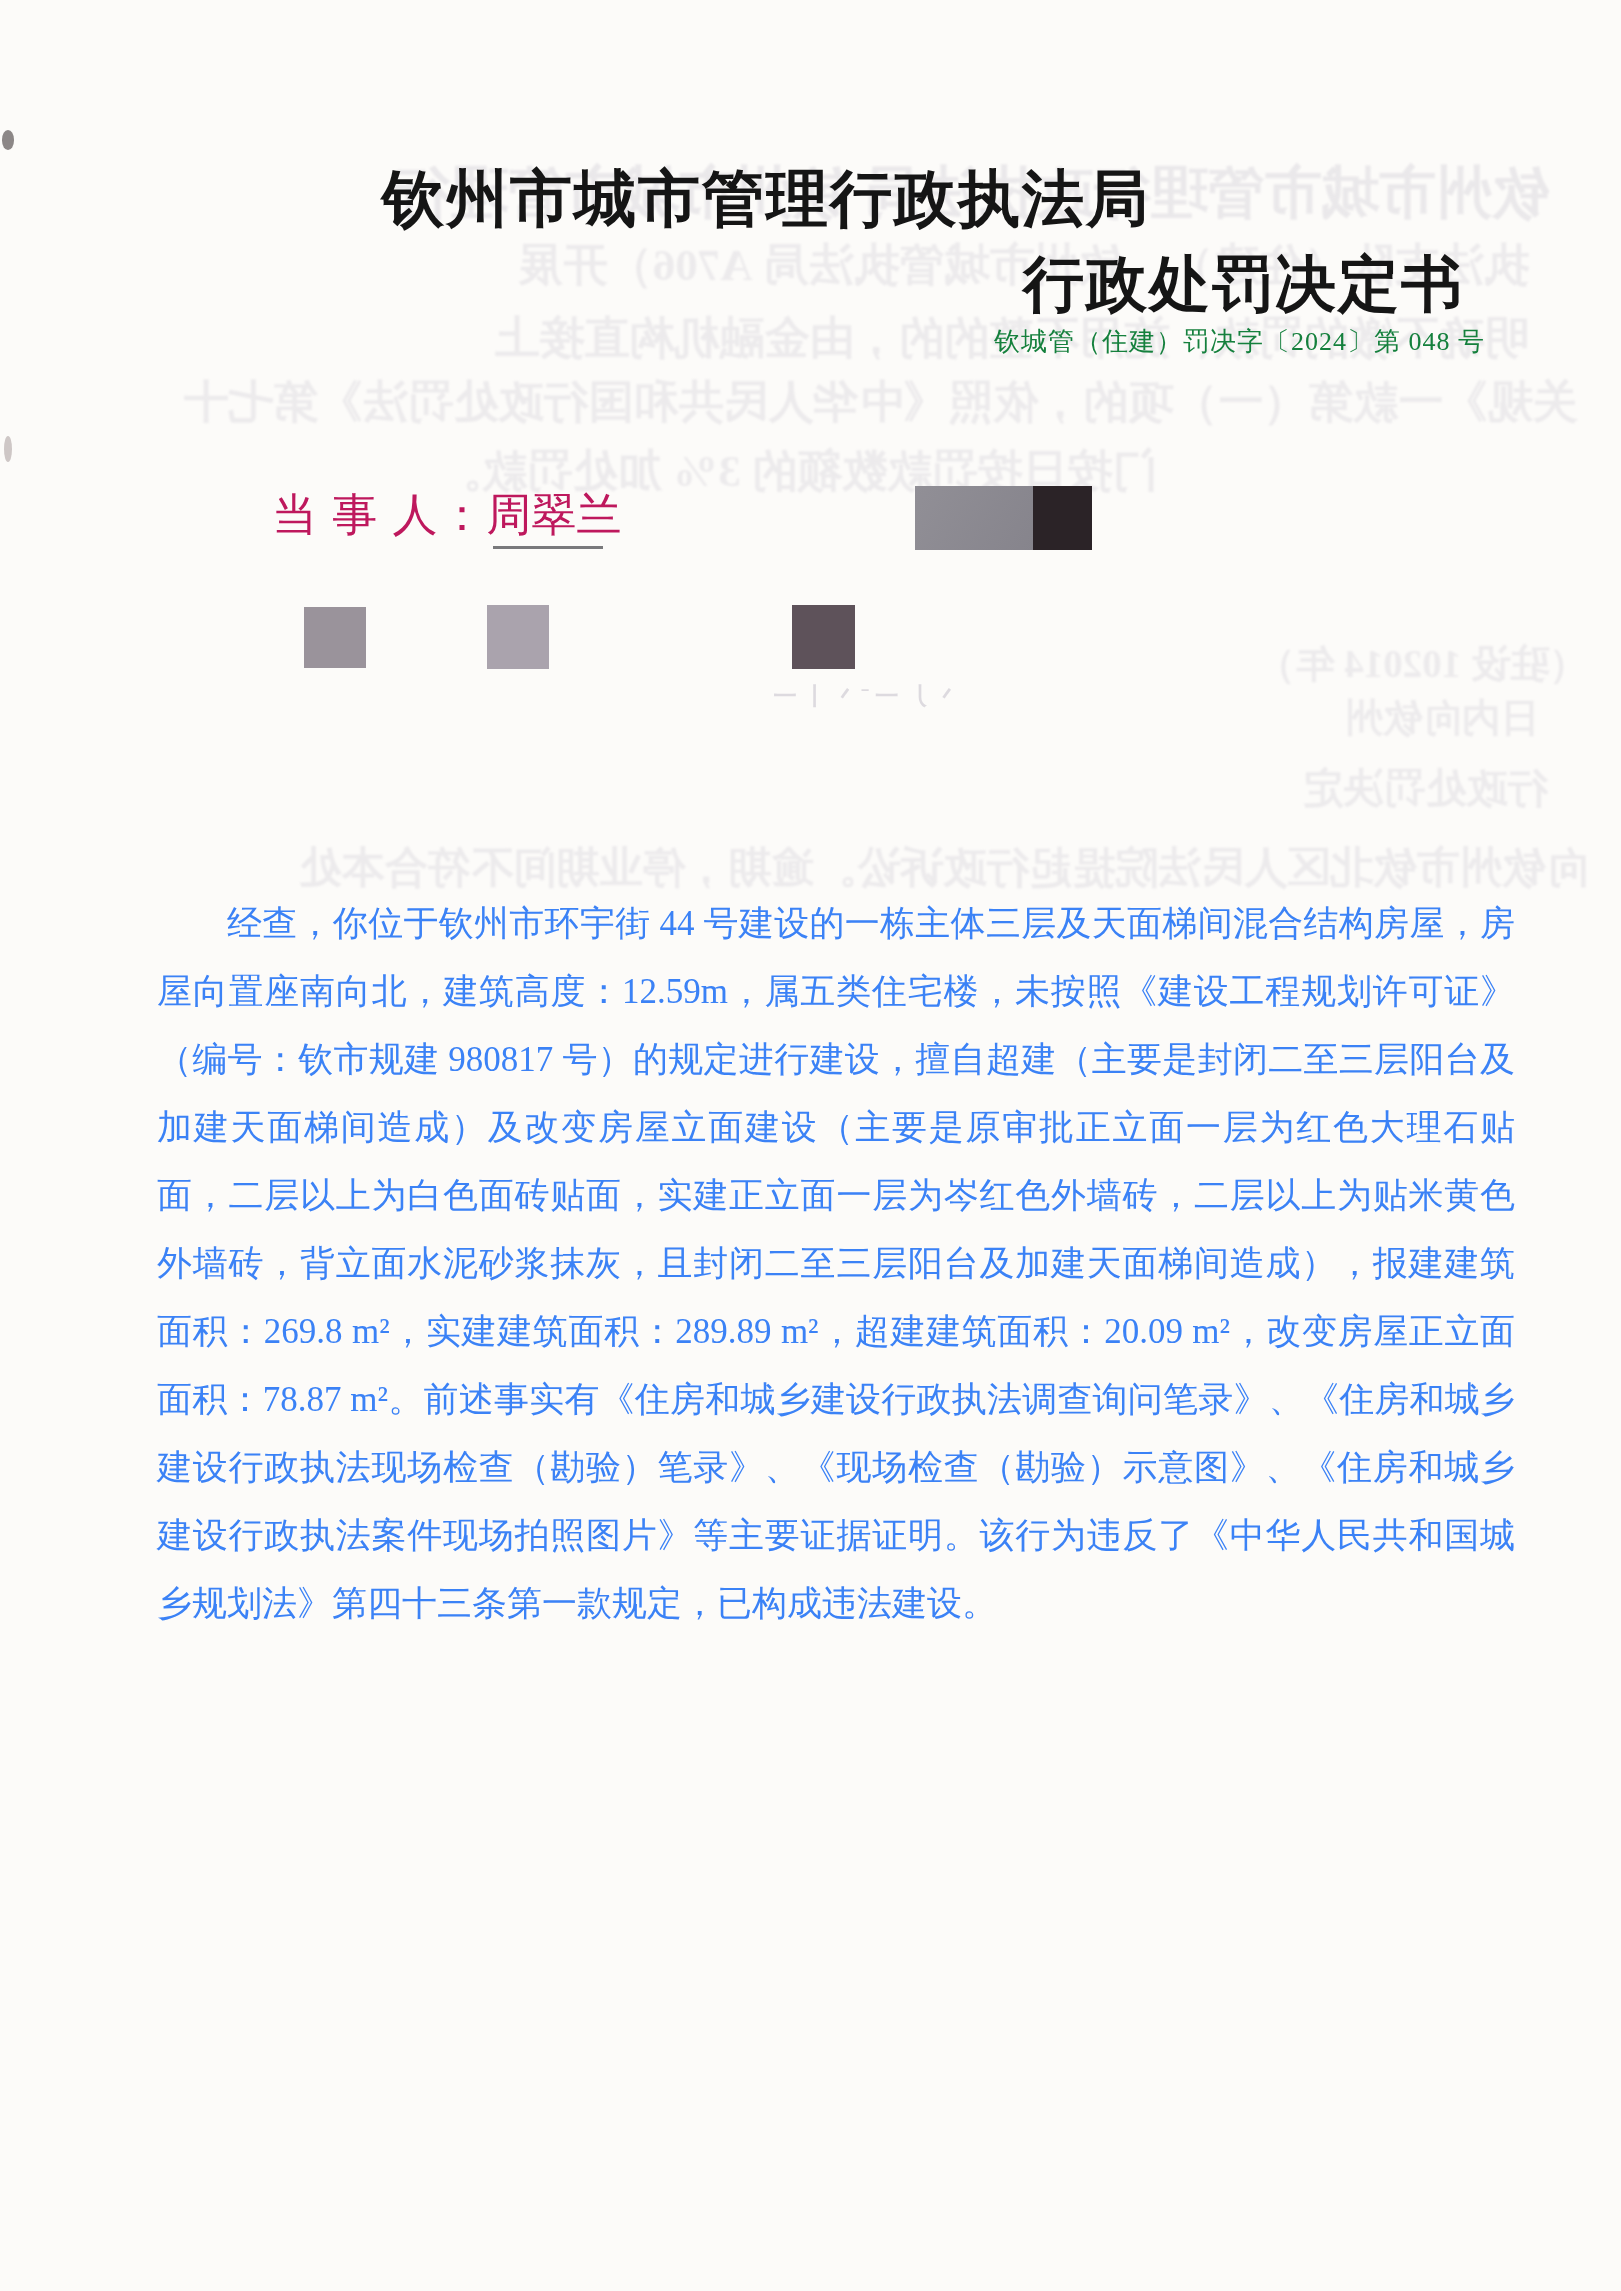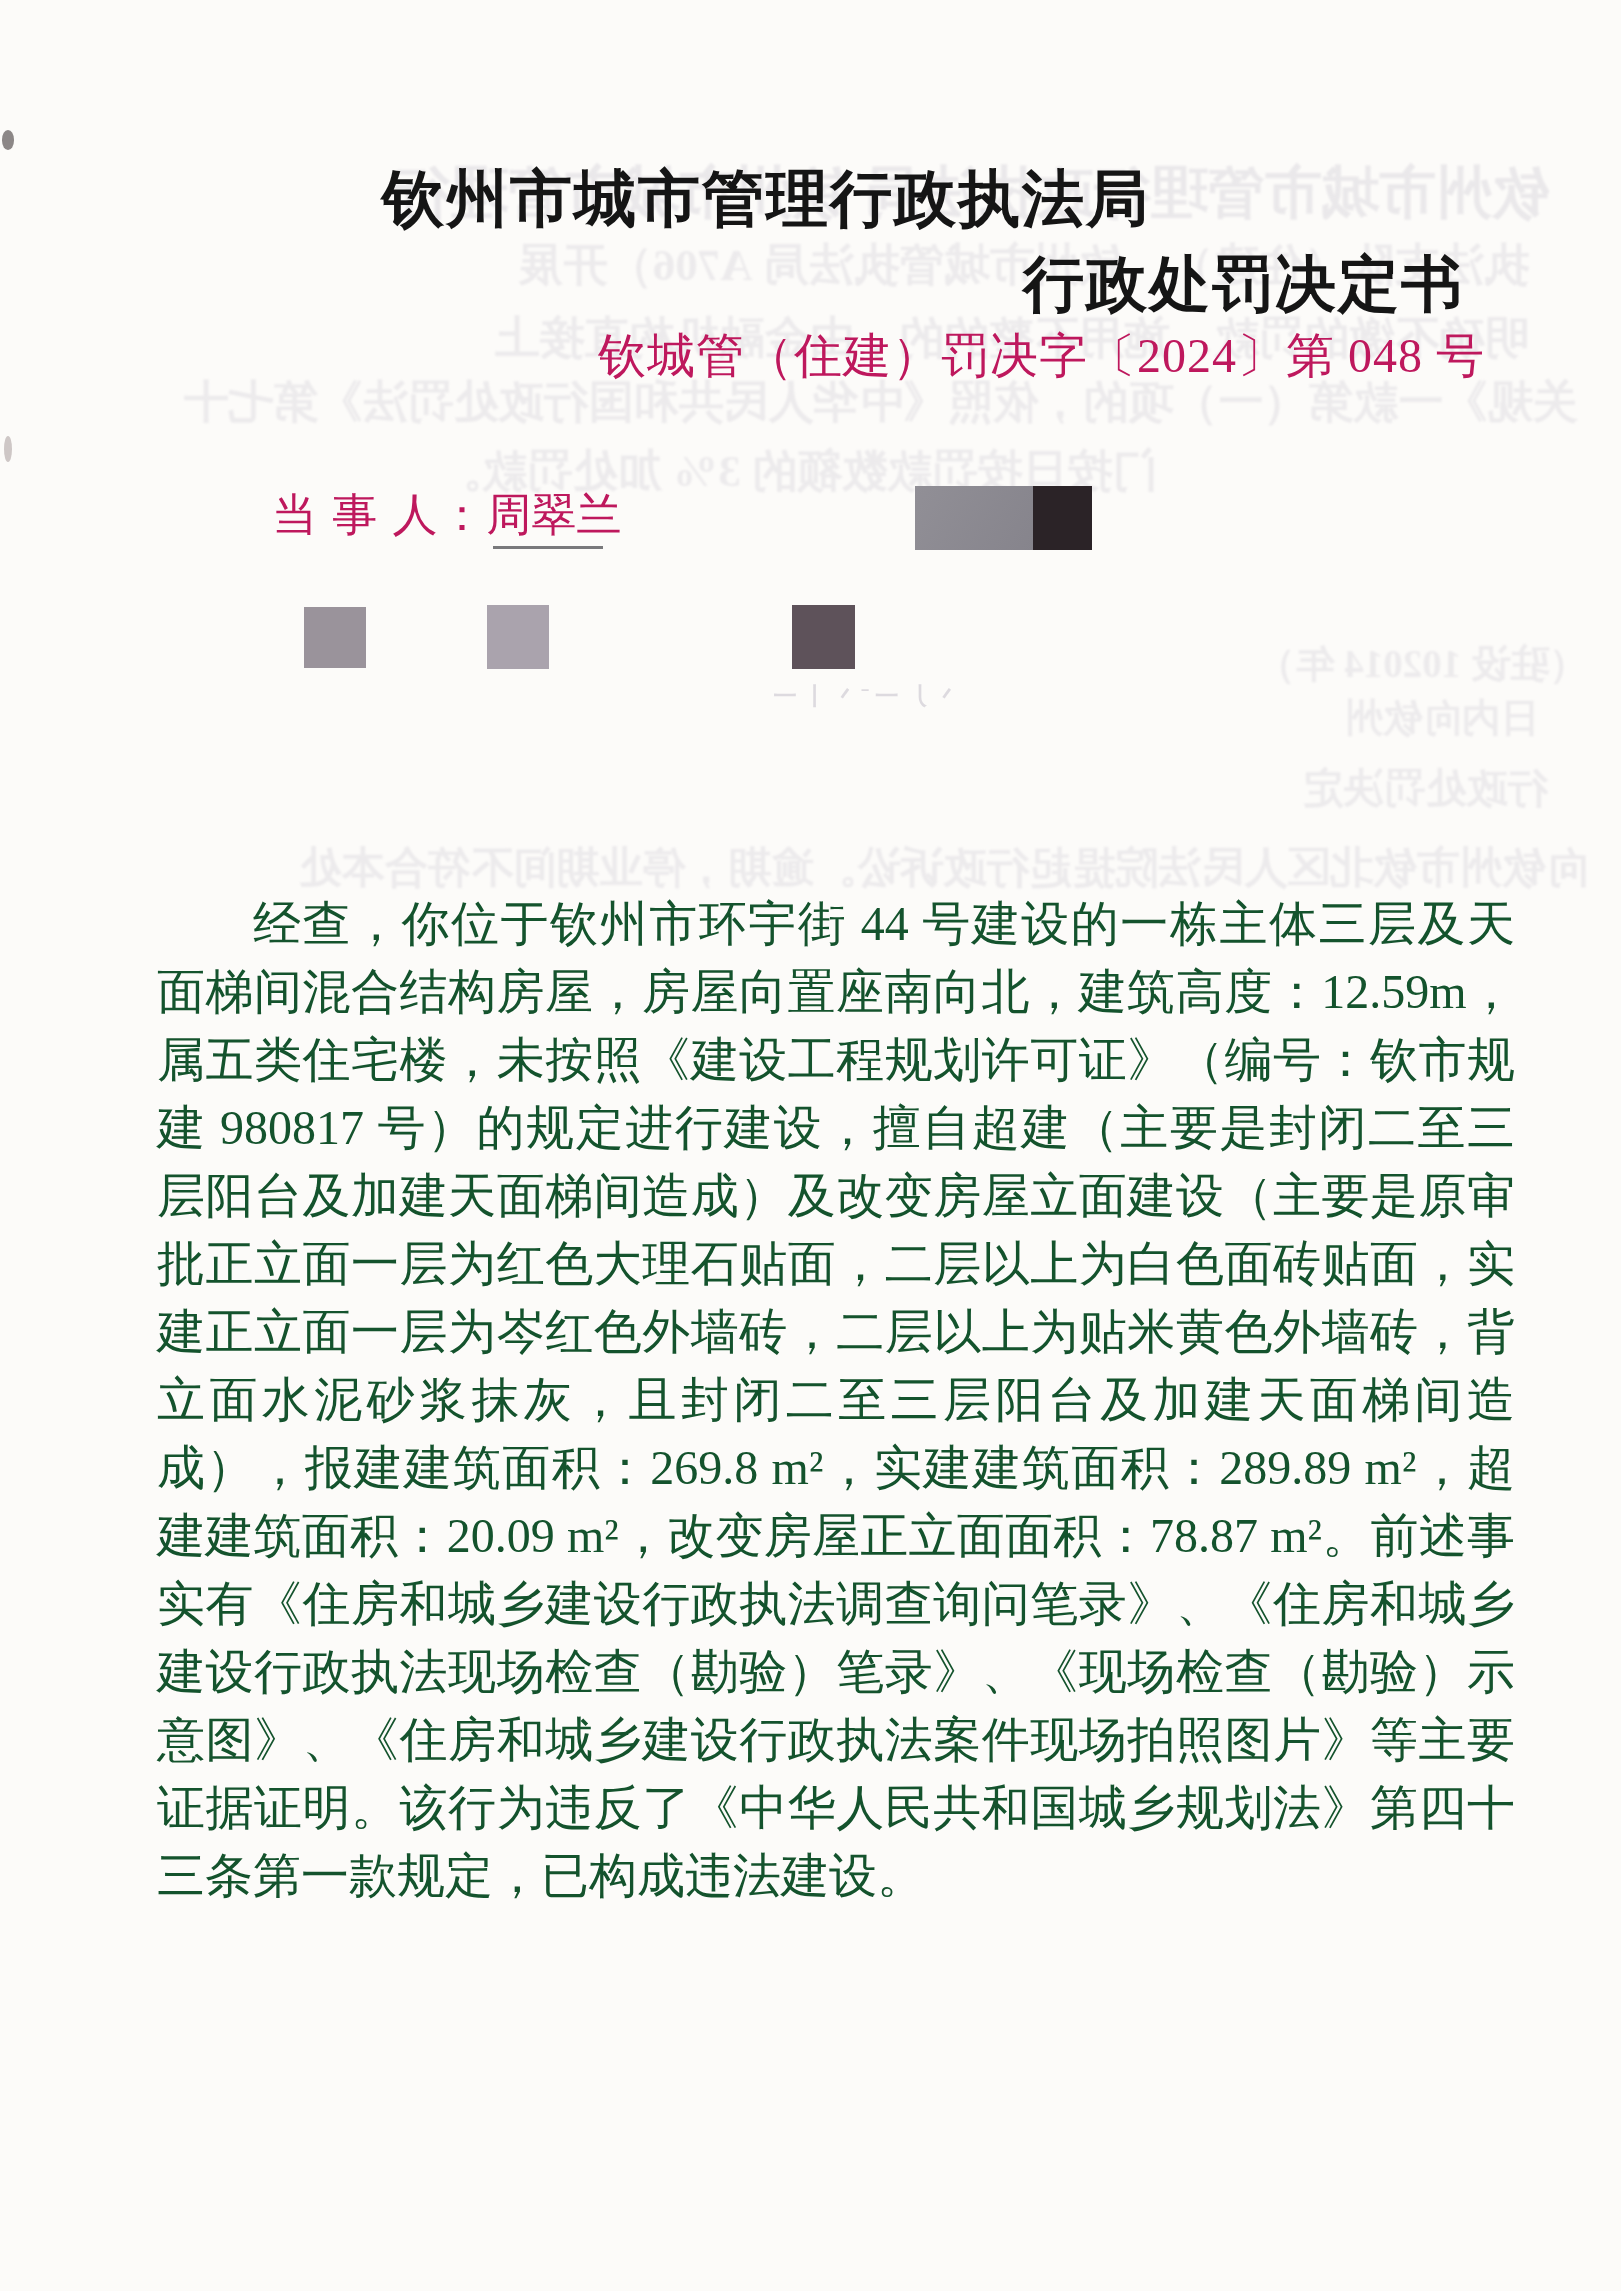--- a/index.html
+++ b/index.html
@@ -42,39 +42,39 @@
   .title{
     position:absolute;left:0;width:1464px;text-align:center;
     padding-left:68px;box-sizing:border-box;
     font-family:"Liberation Sans","DejaVu Sans",sans-serif;
     font-weight:700;color:#151515;letter-spacing:2px;white-space:nowrap;
   }
   .title1{top:157px;font-size:62px;}
   .title2{top:244px;font-size:61px;text-align:right;}
   .docnum{
     position:absolute;right:136px;top:324px;
-    font-size:48px;letter-spacing:1px;color:#be185d;white-space:nowrap;
+    font-size:26px;letter-spacing:1px;color:#15803d;white-space:nowrap;
   }
   
   .party{position:absolute;left:272px;top:485px;font-size:45px;color:#be185d;white-space:nowrap;}
   .party .lbl{letter-spacing:2px;}
   .name-underline{position:absolute;left:493px;top:546px;width:110px;height:2.9px;background:#4d4d52;opacity:.75;}
   
   .redact-name{position:absolute;left:915px;top:486px;width:177px;height:64px;display:flex;}
   .redact-name .part-gray{width:119px;height:100%;background:linear-gradient(120deg,#918f96,#86848c);}
   .redact-name .part-dark{width:59px;height:100%;background:#2b2327;}
   .rbox{position:absolute;}
   .rbox-a{left:304px;top:607px;width:62px;height:61px;background:#9a939b;}
   .rbox-b{left:487px;top:605px;width:62px;height:64px;background:#aaa3ad;}
   .rbox-c{left:792px;top:605px;width:63px;height:64px;background:#5e525a;}
   
   .body-text{
     position:absolute;left:157px;top:890px;width:1358px;
-    font-size:48px;line-height:68px;text-align:justify;
-    color:#14532d;
+    font-size:35px;line-height:68px;text-align:justify;
+    color:#3b82f6;
   }
   .body-text p{margin:0;text-indent:2em;}
   .bold-seg{font-weight:bold;}
 </style>
 </head>
 <body>
 
 <div class="page">
 
   <div class="ghost g0">钦州市城市管理行政执法局 钦州市城市管理行</div>

